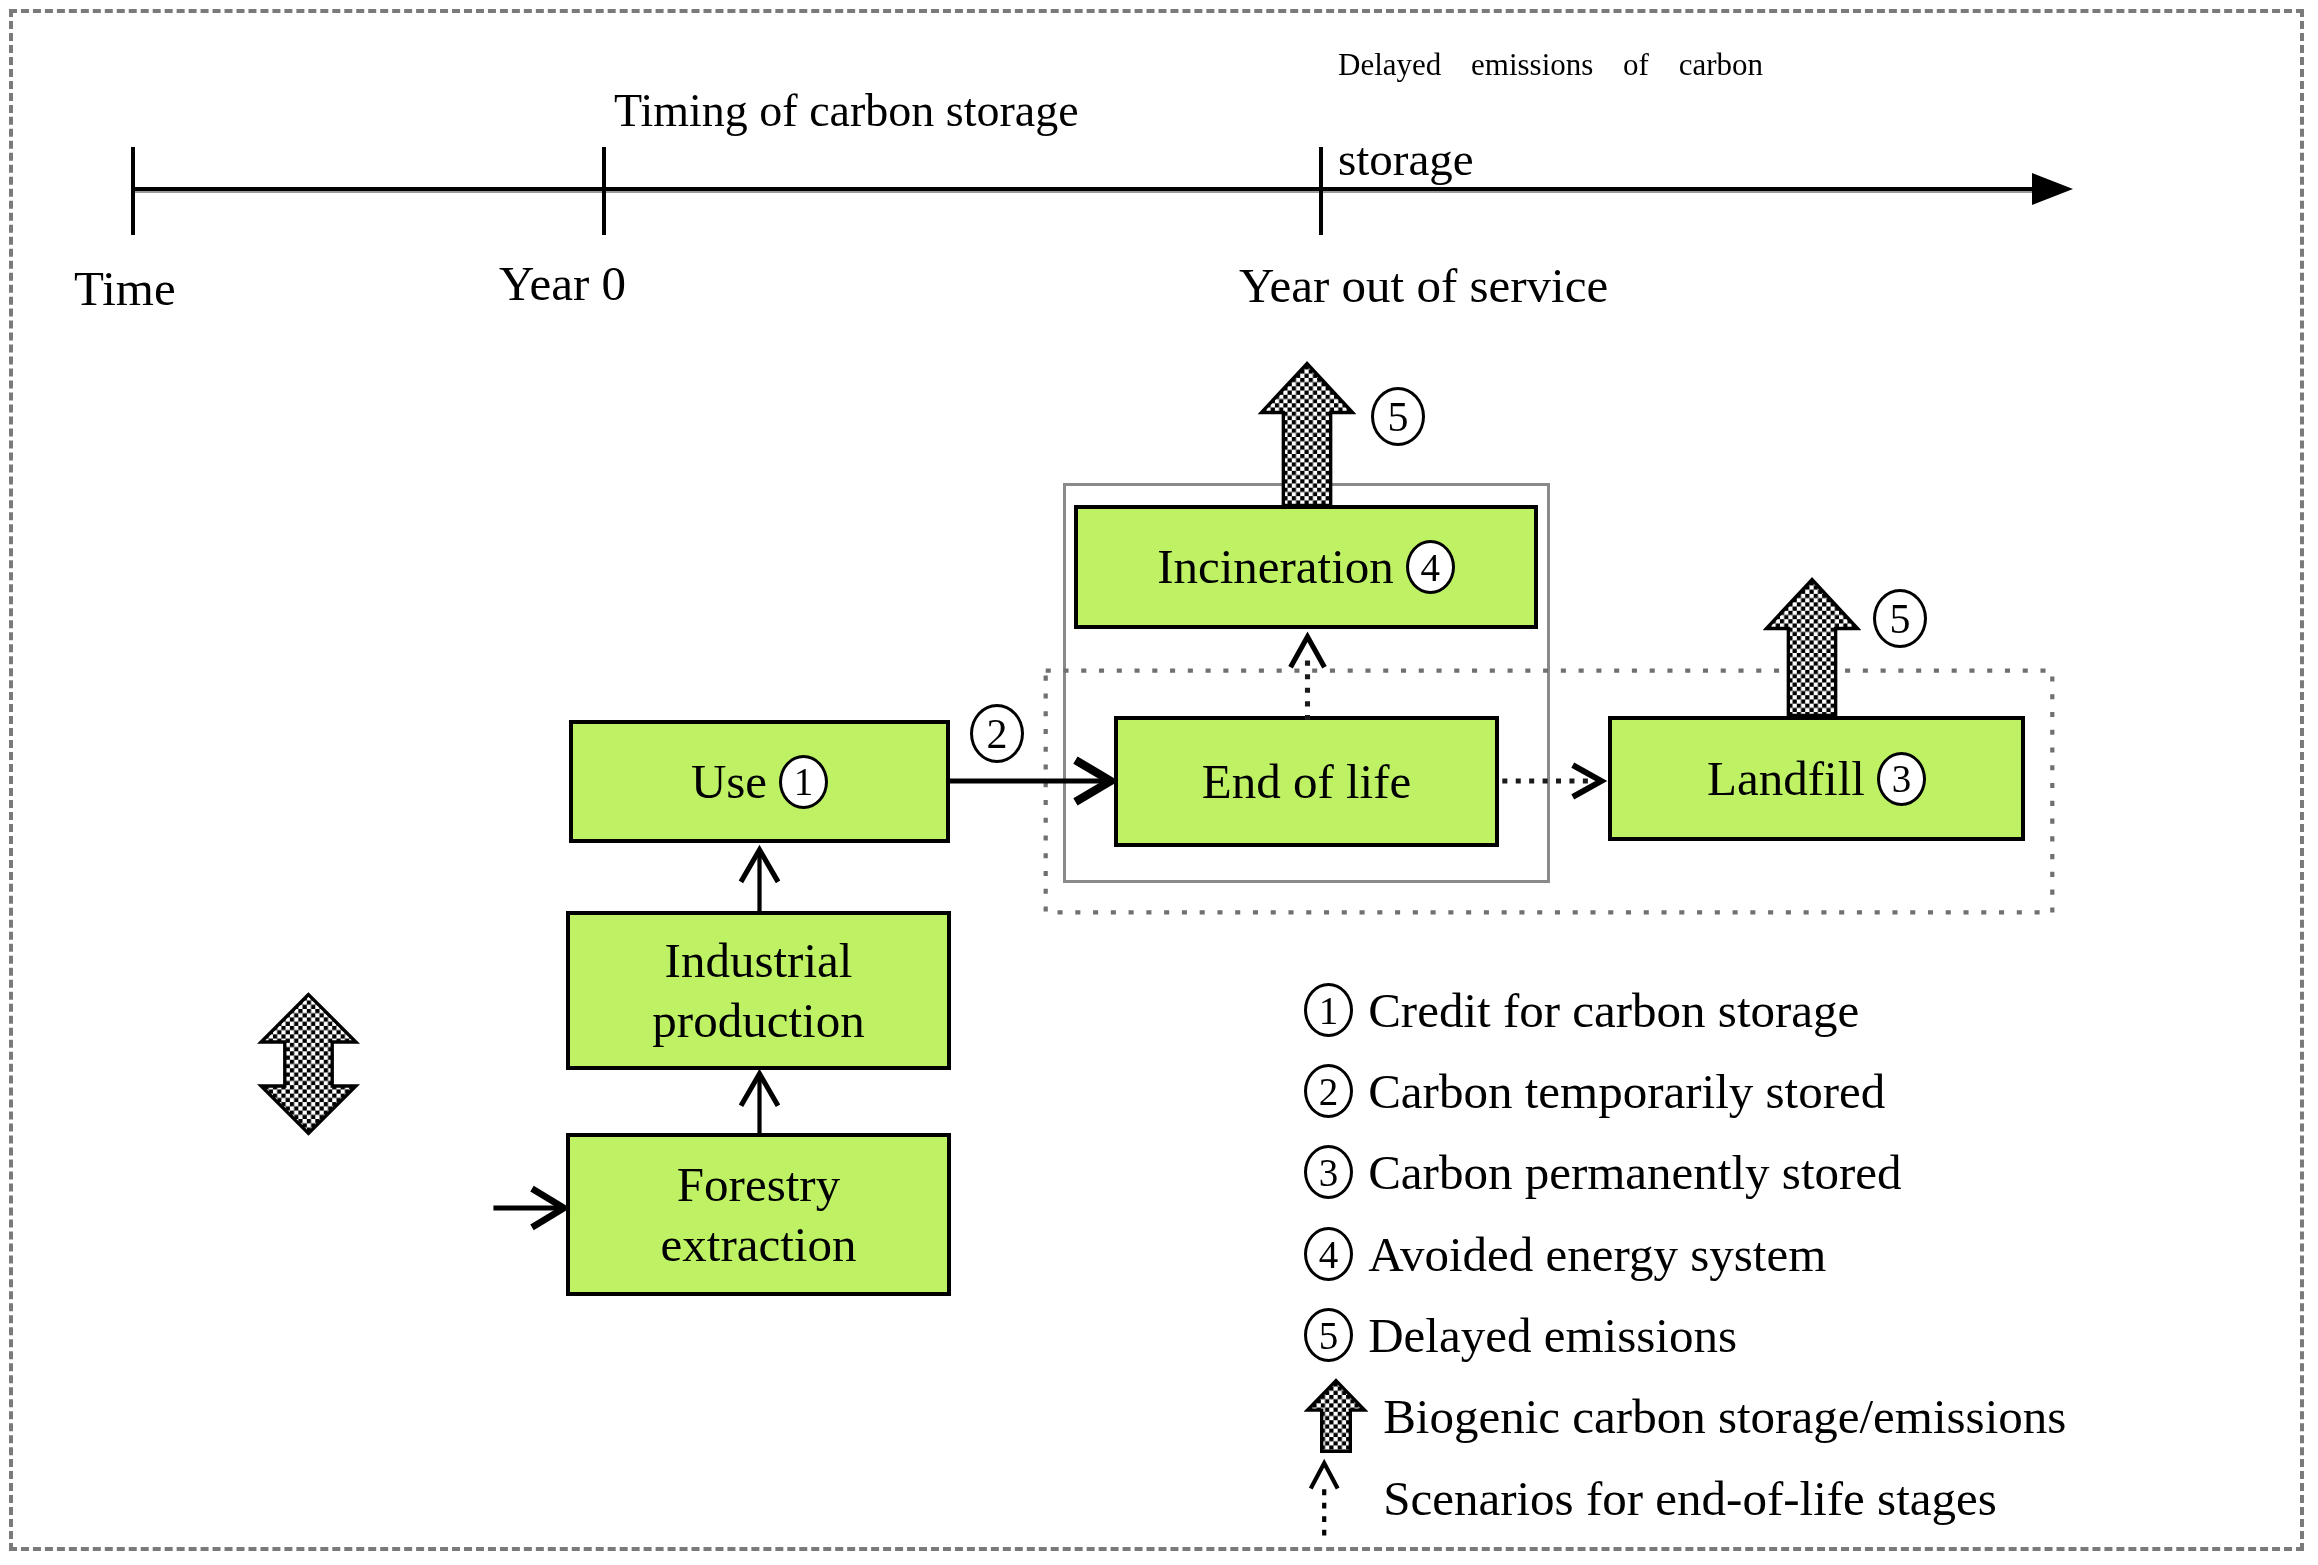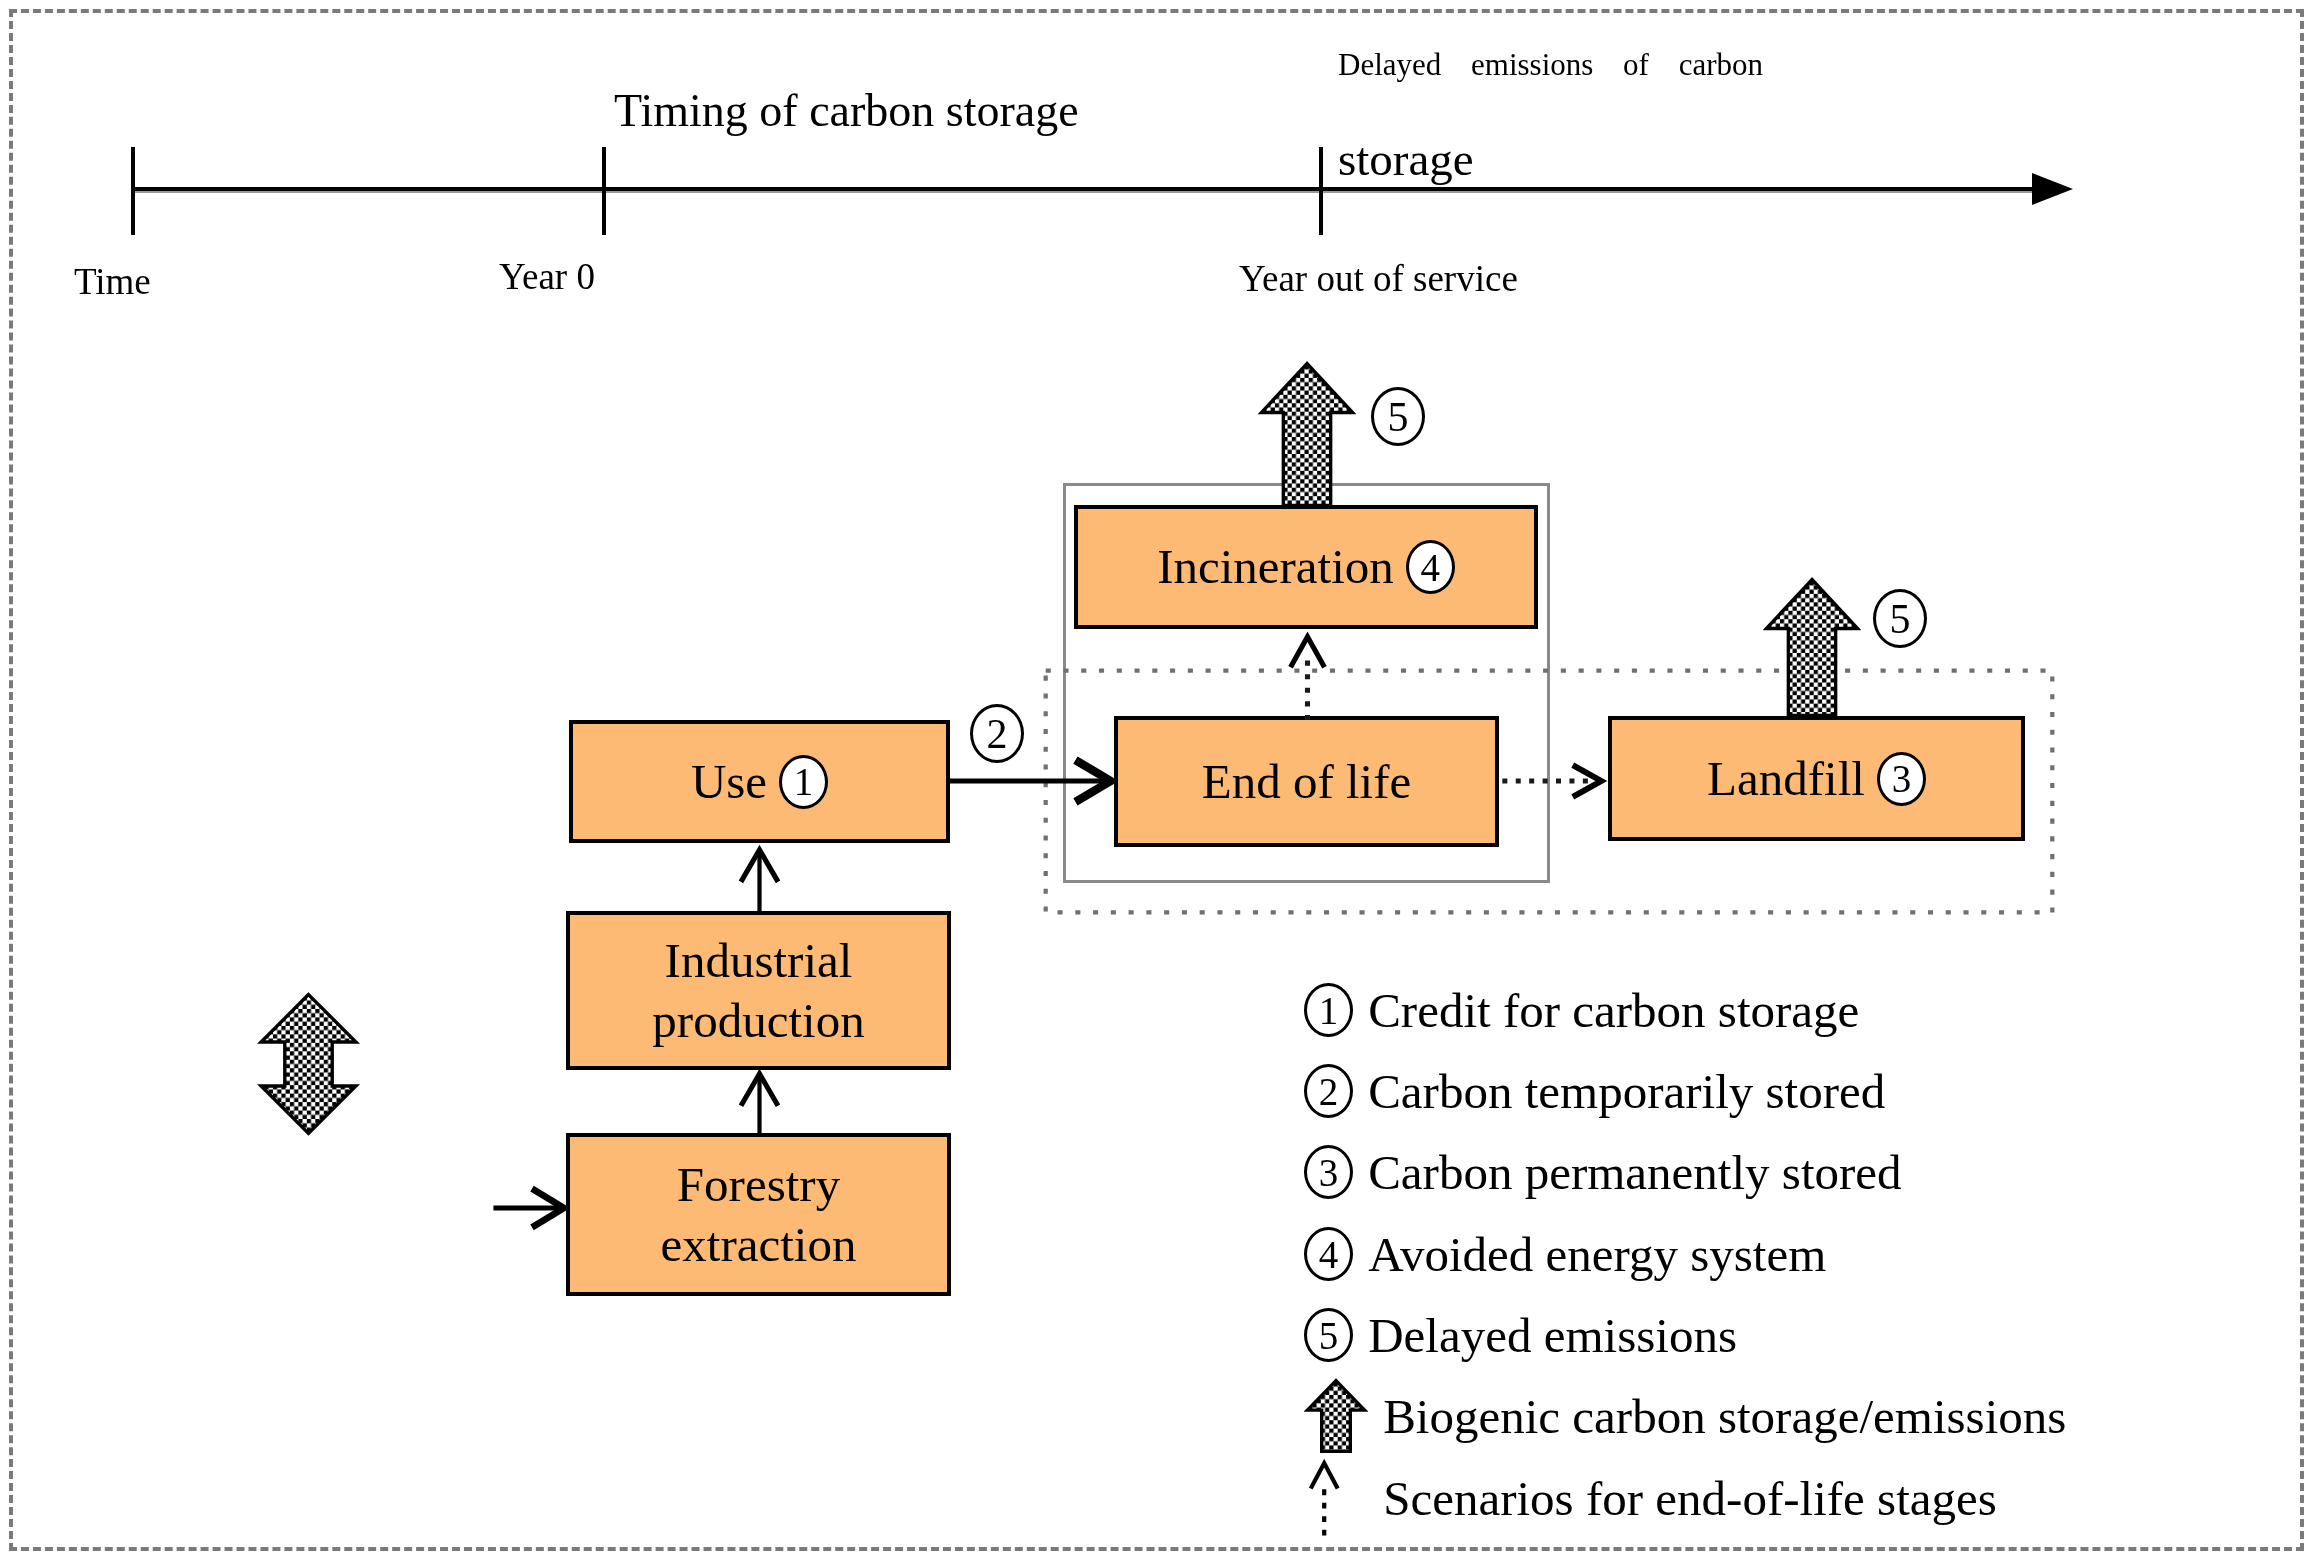--- a/index.html
+++ b/index.html
@@ -9,24 +9,24 @@
   }
   .outer-border{
     position:absolute;left:8.5px;top:8.5px;width:2295px;height:1542px;
     border:4.2px dashed #7a7a7a;box-sizing:border-box;
   }
   
   .tl-line{position:absolute;left:133px;top:187px;width:1901px;height:4.2px;background:#000;border-bottom:2.5px solid #9a9a9a;}
   .tl-head{position:absolute;left:2032px;top:173px;width:0;height:0;
     border-left:41px solid #000;border-top:16px solid transparent;border-bottom:16px solid transparent;}
   .tick{position:absolute;top:147px;width:4.2px;height:88px;background:#000;}
-  .tl-text{position:absolute;font-size:37px;line-height:1.15;white-space:nowrap;}
+  .tl-text{position:absolute;font-size:49px;line-height:1.15;white-space:nowrap;}
   .centered{text-align:left;}
   
-  .box{position:absolute;border:4.2px solid #000;background:#fdba74;box-sizing:border-box;
+  .box{position:absolute;border:4.2px solid #000;background:#bef264;box-sizing:border-box;
     display:flex;flex-direction:column;align-items:center;justify-content:center;
     font-size:49px;line-height:1.22;text-align:center;z-index:3;}
   .gray-box{position:absolute;left:1063px;top:483px;width:487px;height:400px;
     border:3.4px solid #8a8a8a;box-sizing:border-box;background:transparent;z-index:1;}
   
   .circ{display:inline-flex;align-items:center;justify-content:center;
     width:49px;height:54px;border:3.4px solid #000;border-radius:50%;
     font-size:39px;line-height:1;box-sizing:border-box;background:#fff;}
   .box .circ{margin-left:12px;}
   .float-label{position:absolute;z-index:4;}

